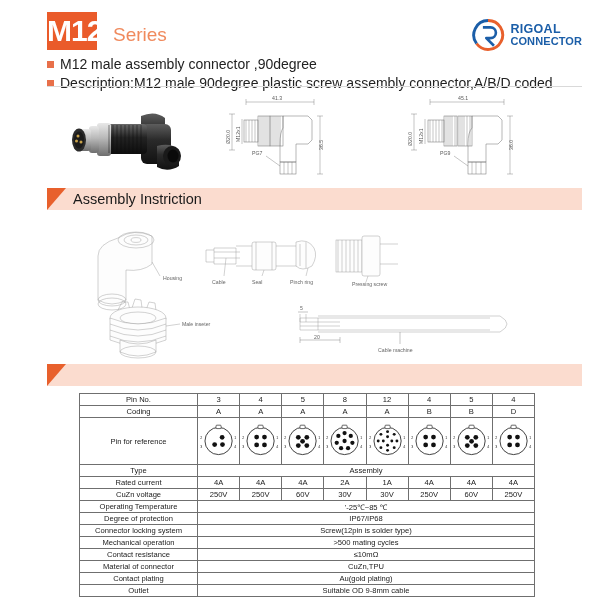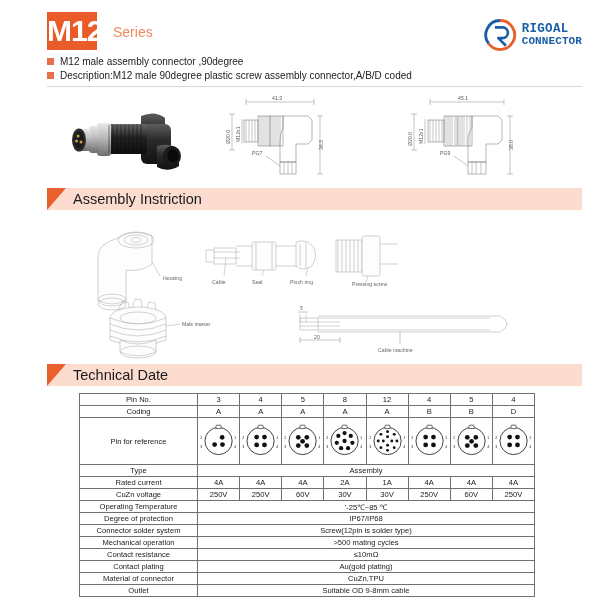--- a/index.html
+++ b/index.html
@@ -18,33 +18,33 @@
     position: absolute; left: 47px; top: 12px;
     width: 50px; height: 38px;
     background: #ea5b2a;
     color: #ffffff;
     font-size: 30px; font-weight: bold;
     line-height: 38px; text-align: center;
     letter-spacing: -1px;
   }
   .series-word {
     position: absolute; left: 113px; top: 24px;
-    font-size: 14px; color: #f08a5d; font-weight: normal;
+    font-size: 19px; color: #f08a5d; font-weight: normal;
   }
   .bullets { position: absolute; left: 47px; top: 56px; }
   .bullet-row { display: flex; align-items: center; margin-bottom: 3px; }
   .bullet-sq {
     width: 7px; height: 7px; background: #e8704a;
     margin-right: 6px; flex: none;
   }
-  .bullet-txt { font-size: 10px; color: #222; white-space: nowrap; }
+  .bullet-txt { font-size: 14px; color: #222; white-space: nowrap; }
 
   .logo-wrap { position: absolute; right: 18px; top: 18px; display: flex; align-items: center; }
   .logo-mark { width: 34px; height: 34px; flex: none; }
-  .logo-text { margin-left: 5px; line-height: 1.0; font-family: Liberation Mono, monospace; }
+  .logo-text { margin-left: 5px; line-height: 1.0; }
   .logo-l1 { font-size: 12.5px; font-weight: bold; color: #1b5ea8; letter-spacing: .3px; }
   .logo-l2 { font-size: 11px; font-weight: bold; color: #1b5ea8; letter-spacing: .1px; text-align: center; }
 
   .hr-line { position: absolute; left: 47px; right: 18px; top: 86px; height: 1px; background: #d9d9d9; }
 
   
   .drawings { position: relative; height: 100px; }
   .photo-box { position: absolute; left: 45px; top: 6px; width: 175px; height: 92px; }
   .dwg-svg { position: absolute; top: 0; }
 
@@ -358,21 +358,20 @@
     <path class="lnd" d="M300 123 L300 129 M340 123 L340 129"></path>
     <text class="asm-txt" x="314" y="125">20</text>
     <path class="lnd" d="M400 118 L400 130"></path>
   </g>
   <text class="asm-txt" x="378" y="138">Cable machine</text>
 </svg>
 
 <div class="banner">
   <div class="banner-bg"></div>
   <div class="banner-tri"></div>
-  <div class="banner-label">Technical Date</div>
 </div>
 
 <div class="tbl-wrap">
   <table class="spec">
     <tbody>
         <tr>
       <td class="rowhdr">Pin No.</td>
       <td>3</td>
       <td>4</td>
       <td>5</td>
@@ -549,38 +548,38 @@
     </tr>
     <tr>
       <td class="rowhdr">Operating Temperature</td>
       <td colspan="8">'-25℃~85 ℃</td>
     </tr>
     <tr>
       <td class="rowhdr">Degree of protection</td>
       <td colspan="8">IP67/IP68</td>
     </tr>
     <tr>
-      <td class="rowhdr">Connector solder system</td>
+      <td class="rowhdr">Connector locking system</td>
       <td colspan="8">Screw(12pin is solder type)</td>
     </tr>
     <tr>
       <td class="rowhdr">Mechanical operation</td>
       <td colspan="8">&gt;500 mating cycles</td>
     </tr>
     <tr>
       <td class="rowhdr">Contact resistance</td>
       <td colspan="8">≤10mΩ</td>
     </tr>
     <tr>
+      <td class="rowhdr">Material of connector</td>
+      <td colspan="8">CuZn,TPU</td>
+    </tr>
+    <tr>
       <td class="rowhdr">Contact plating</td>
       <td colspan="8">Au(gold plating)</td>
-    </tr>
-    <tr>
-      <td class="rowhdr">Material of connector</td>
-      <td colspan="8">CuZn,TPU</td>
     </tr>
     <tr>
       <td class="rowhdr">Outlet</td>
       <td colspan="8">Suitable OD 9-8mm cable</td>
     </tr>
   </tbody>
     </table>
 </div>
 
 </body></html>

